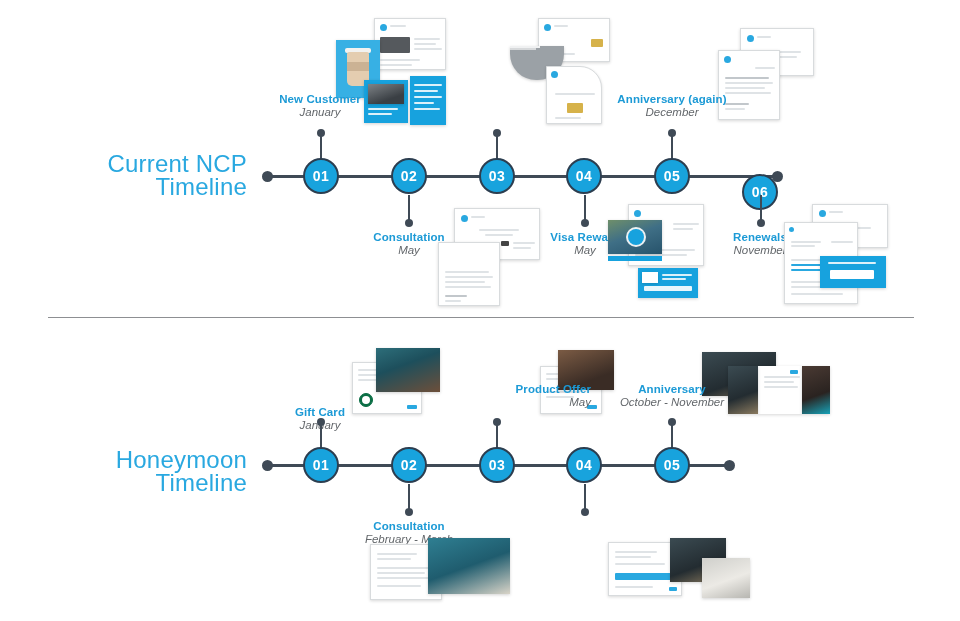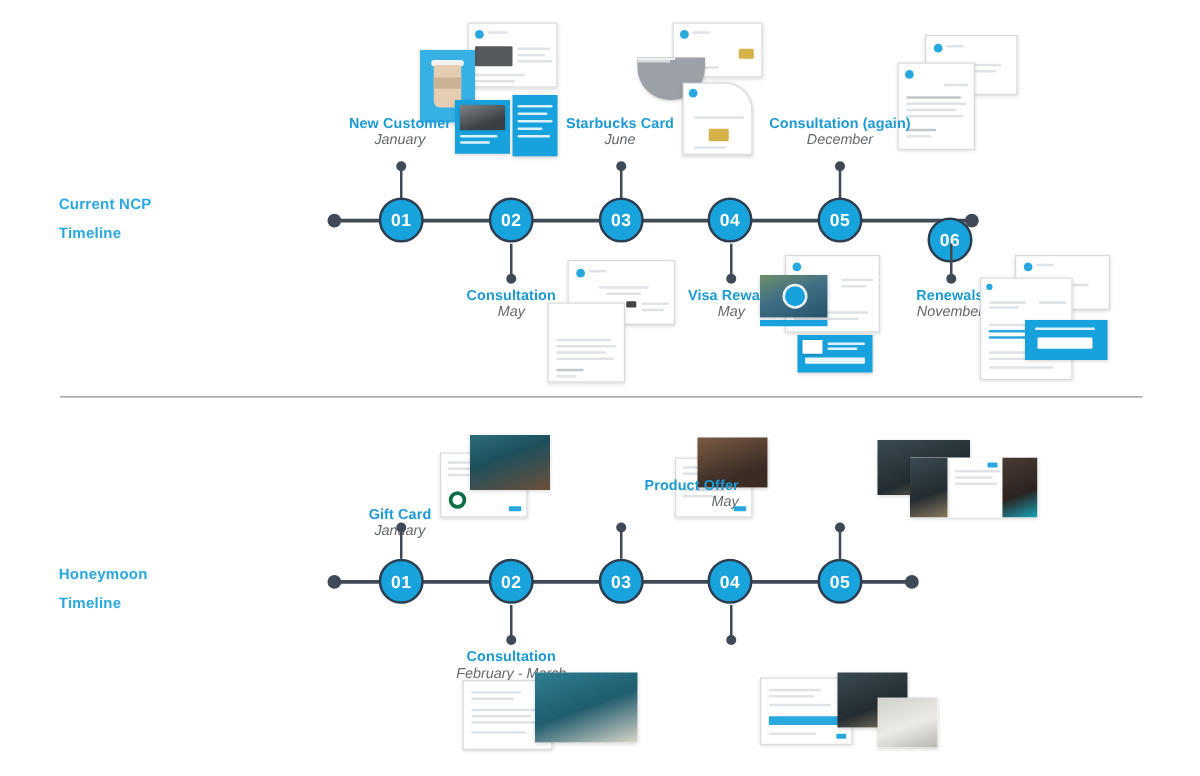--- a/index.html
+++ b/index.html
@@ -7,25 +7,25 @@
     margin: 0; padding: 0;
     width: 960px; height: 621px;
     background: #ffffff;
     font-family: "Liberation Sans", sans-serif;
     overflow: hidden;
   }
   #root { position: relative; width: 960px; height: 621px; background:#fff; }
 
   .timeline-title {
     position: absolute;
-    text-align: left;
+    text-align: right;
     color: #29a8e0;
-    font-size: 12px;
+    font-size: 24px;
     line-height: 23px;
-    font-weight: 700;
+    font-weight: 400;
     letter-spacing: 0.2px;
   }
   .timeline-title .l2 { display:block; }
 
   .axis {
     position: absolute;
     height: 3px;
     background: #3f4a56;
     border-radius: 2px;
   }
@@ -204,24 +204,20 @@
       <div class="bar" style="left:14px; top:18px; width:26px; height:2px; background:rgba(255,255,255,.6);"></div>
     </div>
     <div class="sheet" style="left:36px; top:48px; width:56px; height:58px; border-radius:0 22px 0 0;">
       <div class="logo" style="left:4px; top:4px; background:#29a8e0;"></div>
       <div class="bar" style="left:8px; top:26px; width:40px;"></div>
       <div class="cardchip" style="left:20px; top:36px; width:16px; height:10px;"></div>
       <div class="bar" style="left:8px; top:50px; width:26px;"></div>
     </div>
   </div>
 
-  <div class="label" style="left:401px; top:93px;">
-    <div class="title">Starbucks Card</div>
-    <div class="sub">June</div>
-  </div>
   <div class="stem-dot" style="left:493px; top:129px;"></div>
   <div class="stem" style="left:496px; top:133px; height:26px;"></div>
 
   <div class="thumb" style="left:718px; top:28px; width:96px; height:92px;">
     <div class="sheet" style="left:22px; top:0; width:74px; height:48px;">
       <div class="logo" style="left:6px; top:6px;"></div>
       <div class="bar" style="left:16px; top:7px; width:14px;"></div>
       <div class="bar" style="left:30px; top:22px; width:30px;"></div>
       <div class="bar" style="left:34px; top:27px; width:22px;"></div>
     </div>
@@ -231,21 +227,21 @@
       <div class="bar dk" style="left:6px; top:26px; width:44px;"></div>
       <div class="bar" style="left:6px; top:31px; width:48px;"></div>
       <div class="bar" style="left:6px; top:36px; width:40px;"></div>
       <div class="bar" style="left:6px; top:41px; width:46px;"></div>
       <div class="bar dk" style="left:6px; top:52px; width:24px;"></div>
       <div class="bar" style="left:6px; top:57px; width:20px;"></div>
     </div>
   </div>
 
   <div class="label" style="left:577px; top:93px;">
-    <div class="title">Consultation (again)</div>
+    <div class="title">Anniversary (again)</div>
     <div class="sub">December</div>
   </div>
   <div class="stem-dot" style="left:668px; top:129px;"></div>
   <div class="stem" style="left:671px; top:133px; height:26px;"></div>
 
   <div class="cap-dot" style="left:262px; top:171px;"></div>
   <div class="axis" style="left:268px; top:175px; width:510px;"></div>
   <div class="cap-dot" style="left:772px; top:171px;"></div>
 
   <div class="node" style="left:303px; top:158px;">01</div>
@@ -388,20 +384,24 @@
     <div class="sheet" style="left:26px; top:14px; width:102px; height:48px; border:0;">
       <div class="photo ph-cafe" style="left:0; top:0; width:30px; height:48px;"></div>
       <div class="bar" style="left:36px; top:10px; width:36px;"></div>
       <div class="bar" style="left:36px; top:15px; width:30px;"></div>
       <div class="bar" style="left:36px; top:20px; width:34px;"></div>
       <div class="bar blu" style="left:62px; top:4px; width:8px; height:4px;"></div>
       <div class="photo ph-dark" style="left:74px; top:0; width:28px; height:48px;"></div>
     </div>
   </div>
 
+  <div class="label" style="left:577px; top:383px;">
+    <div class="title">Anniversary</div>
+    <div class="sub">October - November</div>
+  </div>
   <div class="stem-dot" style="left:668px; top:418px;"></div>
   <div class="stem" style="left:671px; top:422px; height:25px;"></div>
 
   <div class="cap-dot" style="left:262px; top:460px;"></div>
   <div class="axis" style="left:268px; top:464px; width:462px;"></div>
   <div class="cap-dot" style="left:724px; top:460px;"></div>
 
   <div class="node" style="left:303px; top:447px;">01</div>
   <div class="node" style="left:391px; top:447px;">02</div>
   <div class="node" style="left:479px; top:447px;">03</div>

